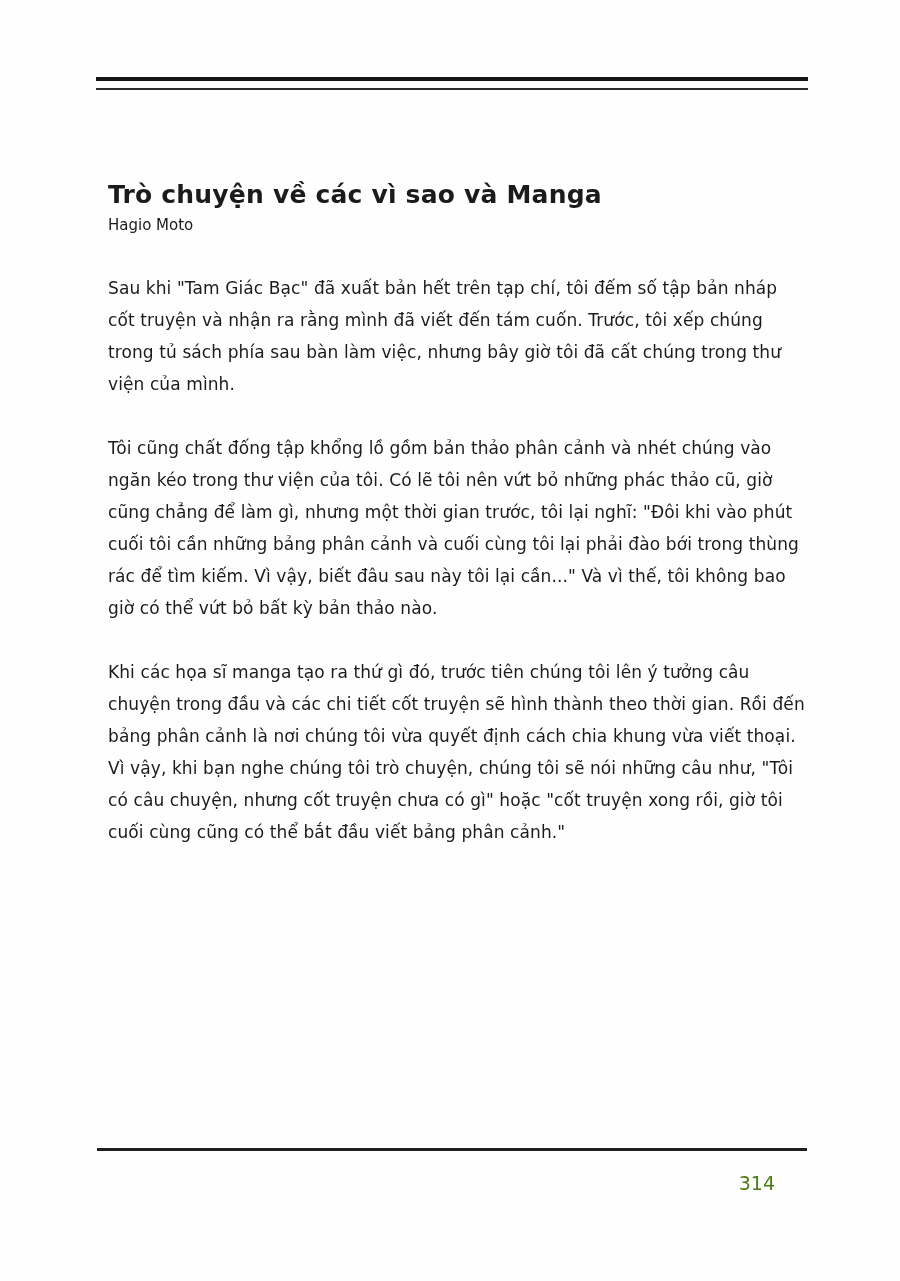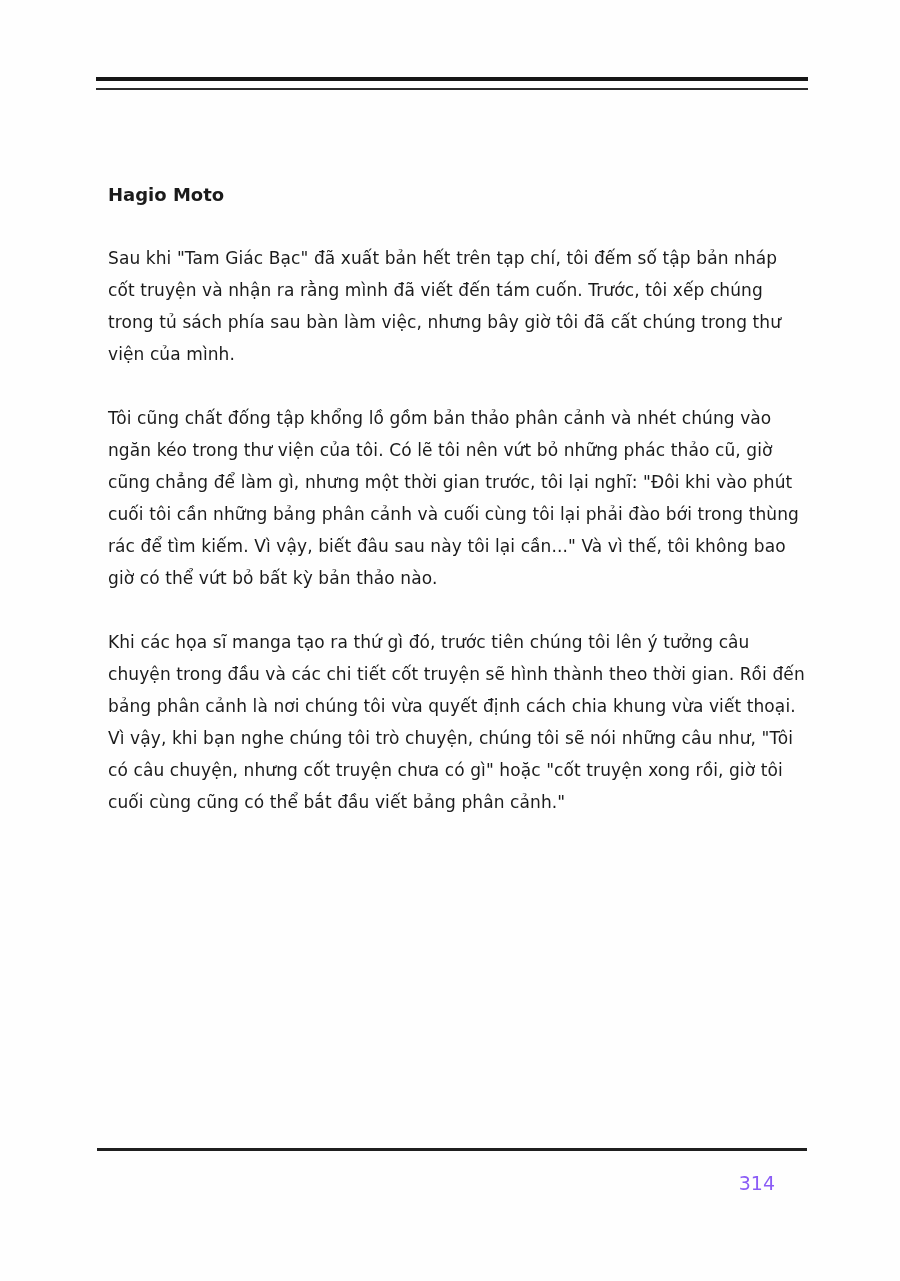--- a/index.html
+++ b/index.html
@@ -33,22 +33,22 @@
   }
   .title {
     margin: 0;
     font-size: 25px;
     font-weight: 700;
     line-height: 30px;
     letter-spacing: 0.2px;
   }
   .author {
     margin: 4px 0 0 0;
-    font-size: 18px;
-    font-weight: 700;
+    font-size: 15px;
+    font-weight: 400;
     line-height: 22px;
   }
   .body-text {
     margin-top: 36px;
   }
   .body-text p {
     margin: 0 0 32px 0;
     font-size: 17px;
     line-height: 32px;
     letter-spacing: 0.1px;
@@ -60,31 +60,32 @@
     width: 710px;
     height: 3px;
     background: #1f1f1f;
   }
   .page-number {
     position: absolute;
     right: 125px;
     top: 1172px;
     font-size: 19px;
     font-weight: 400;
-    color: #8b5cf6;
+    color: #4d7c0f;
   }
 </style>
 </head>
 <body>
 
 <div class="page">
 
   <div class="rule-top"></div>
 
   <div class="content">
+    <h1 class="title">Trò chuyện về các vì sao và Manga</h1>
     <div class="author">Hagio Moto</div>
 
     <div class="body-text">
       <p>Sau khi "Tam Giác Bạc" đã xuất bản hết trên tạp chí, tôi đếm số tập bản nháp cốt truyện và nhận ra rằng mình đã viết đến tám cuốn. Trước, tôi xếp chúng trong tủ sách phía sau bàn làm việc, nhưng bây giờ tôi đã cất chúng trong thư viện của mình.</p>
       <p>Tôi cũng chất đống tập khổng lồ gồm bản thảo phân cảnh và nhét chúng vào ngăn kéo trong thư viện của tôi. Có lẽ tôi nên vứt bỏ những phác thảo cũ, giờ cũng chẳng để làm gì, nhưng một thời gian trước, tôi lại nghĩ: "Đôi khi vào phút cuối tôi cần những bảng phân cảnh và cuối cùng tôi lại phải đào bới trong thùng rác để tìm kiếm. Vì vậy, biết đâu sau này tôi lại cần..." Và vì thế, tôi không bao giờ có thể vứt bỏ bất kỳ bản thảo nào.</p>
       <p>Khi các họa sĩ manga tạo ra thứ gì đó, trước tiên chúng tôi lên ý tưởng câu chuyện trong đầu và các chi tiết cốt truyện sẽ hình thành theo thời gian. Rồi đến bảng phân cảnh là nơi chúng tôi vừa quyết định cách chia khung vừa viết thoại. Vì vậy, khi bạn nghe chúng tôi trò chuyện, chúng tôi sẽ nói những câu như, "Tôi có câu chuyện, nhưng cốt truyện chưa có gì" hoặc "cốt truyện xong rồi, giờ tôi cuối cùng cũng có thể bắt đầu viết bảng phân cảnh."</p>
     </div>
   </div>
 
   <div class="rule-bottom"></div>

